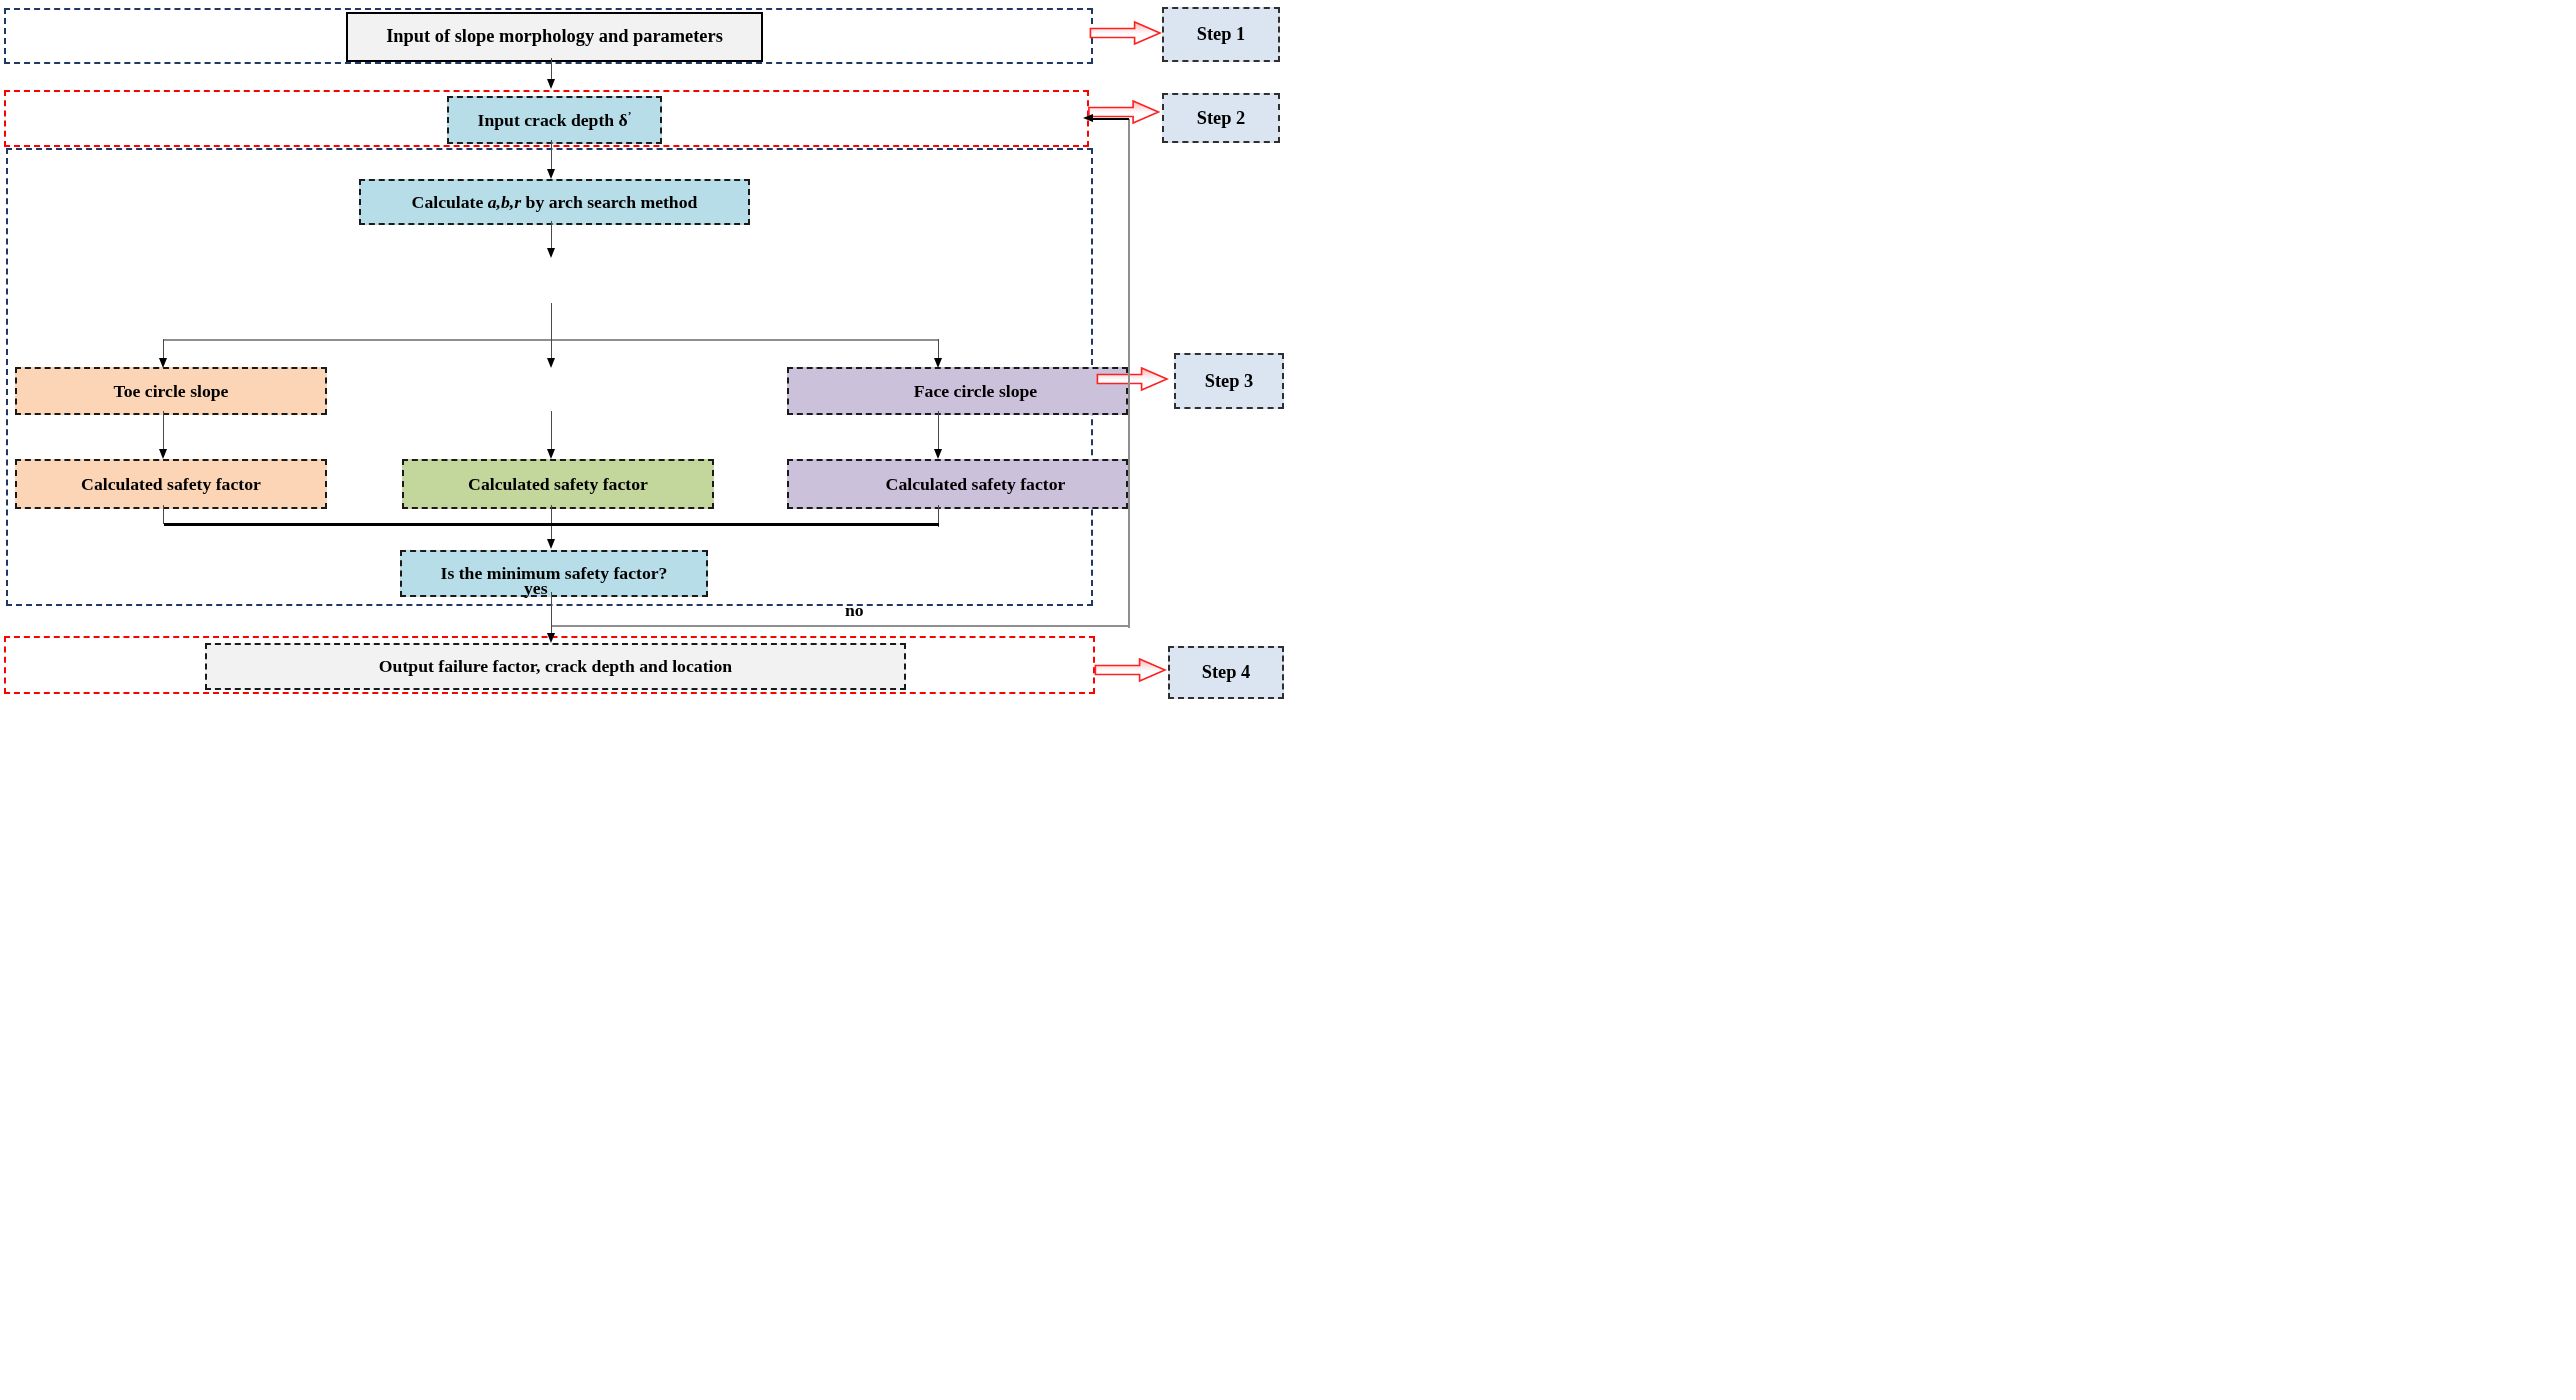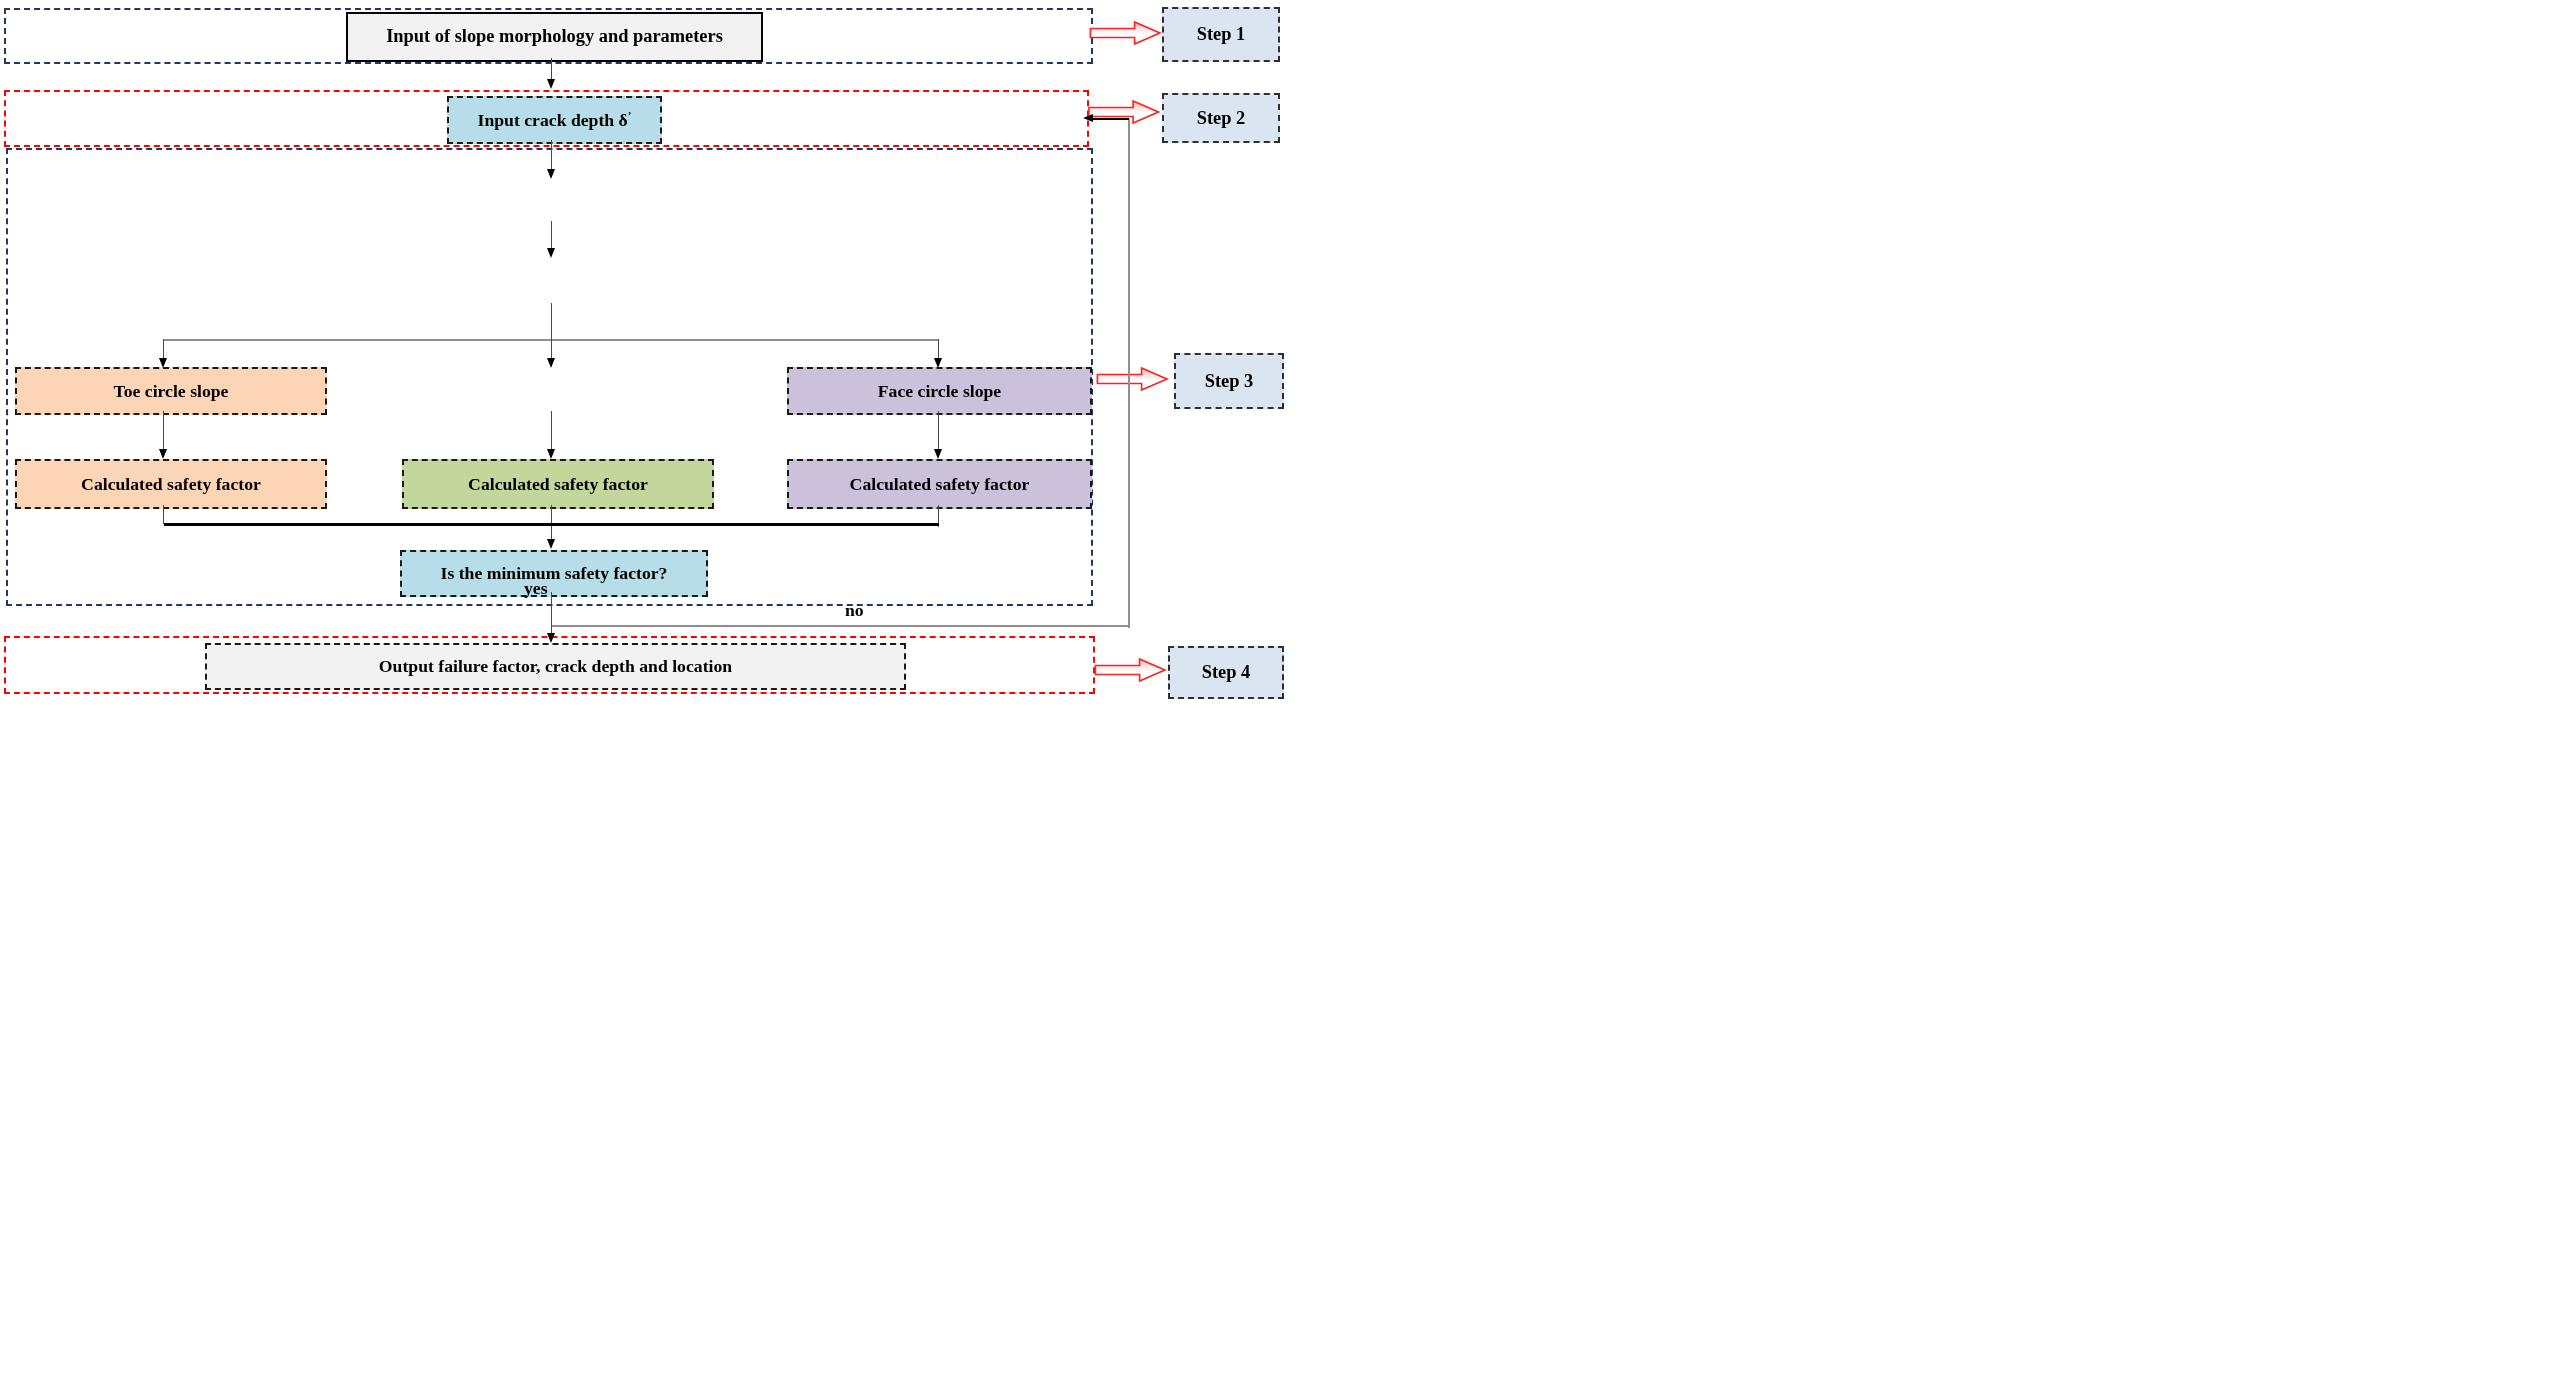--- a/index.html
+++ b/index.html
@@ -9,21 +9,21 @@
   .region.blue{border:2px dashed #1f3864;}
   .region.red{border:2px dashed #fe0000;}
   .node{position:absolute;display:flex;align-items:center;justify-content:center;
         text-align:center;font-weight:bold;color:#000;font-size:17.7px;line-height:1.05;}
   .node.dashed{border:2px dashed #1a1a1a;}
   .node.solid{border:2px solid #000;}
   .fill-blue{background:#b6dde8;}
   .fill-gray{background:#f2f2f2;}
   .fill-orange{background:#fbd5b5;}
   .fill-green{background:#c3d69b;}
-  .fill-purple{background:#ccc1da;}
+  .fill-purple{background:#ccc1da;padding-left:36px;}
   .stepbox{position:absolute;display:flex;align-items:center;justify-content:center;
            background:#dbe5f1;border:2px dashed #2f2f2f;font-weight:bold;font-size:18.4px;color:#000;}
   .vline,.hline{position:absolute;}
   .dark{background:#4a4a4a;}
   .gray{background:#8f8f8f;}
   .black{background:#000;}
   .ah-down{position:absolute;width:0;height:0;border-left:4.6px solid transparent;
            border-right:4.6px solid transparent;border-top:10.5px solid #000;}
   .ah-left{position:absolute;width:0;height:0;border-top:4.6px solid transparent;
            border-bottom:4.6px solid transparent;border-right:10.5px solid #000;}
@@ -52,20 +52,23 @@
   <div class="region red" style="left:3.9px;top:636px;width:1087px;height:54px;"></div>
 
   <div class="node solid fill-gray" style="left:346px;top:11.8px;width:413px;height:46px;font-size:18.4px;">
     <span>Input of slope morphology and parameters</span>
   </div>
 
   <div class="node dashed fill-blue" style="left:447px;top:96px;width:211px;height:44px;">
     <span><span>Input crack depth δ</span><sup class="prime">’</sup></span>
   </div>
 
+  <div class="node dashed fill-blue" style="left:359px;top:179px;width:387px;height:42px;">
+    <span><span>Calculate </span><span class="em">a,b,r</span><span> by arch search method</span></span>
+  </div>
 
 
   <div class="node dashed fill-orange" style="left:15px;top:367px;width:308px;height:44px;">
     <span>Toe circle slope</span>
   </div>
   <div class="node dashed fill-purple" style="left:787px;top:367px;width:301px;height:44px;">
     <span>Face circle slope</span>
   </div>
 
   <div class="node dashed fill-orange" style="left:15px;top:459px;width:308px;height:46px;">

